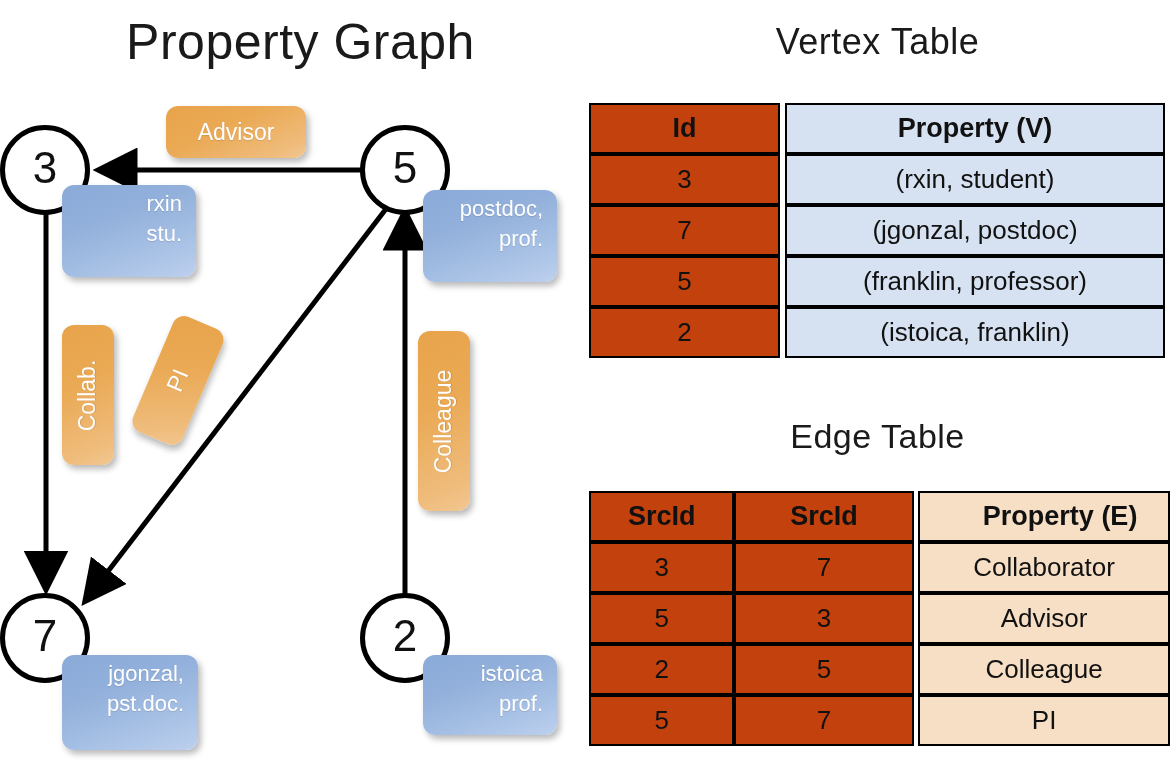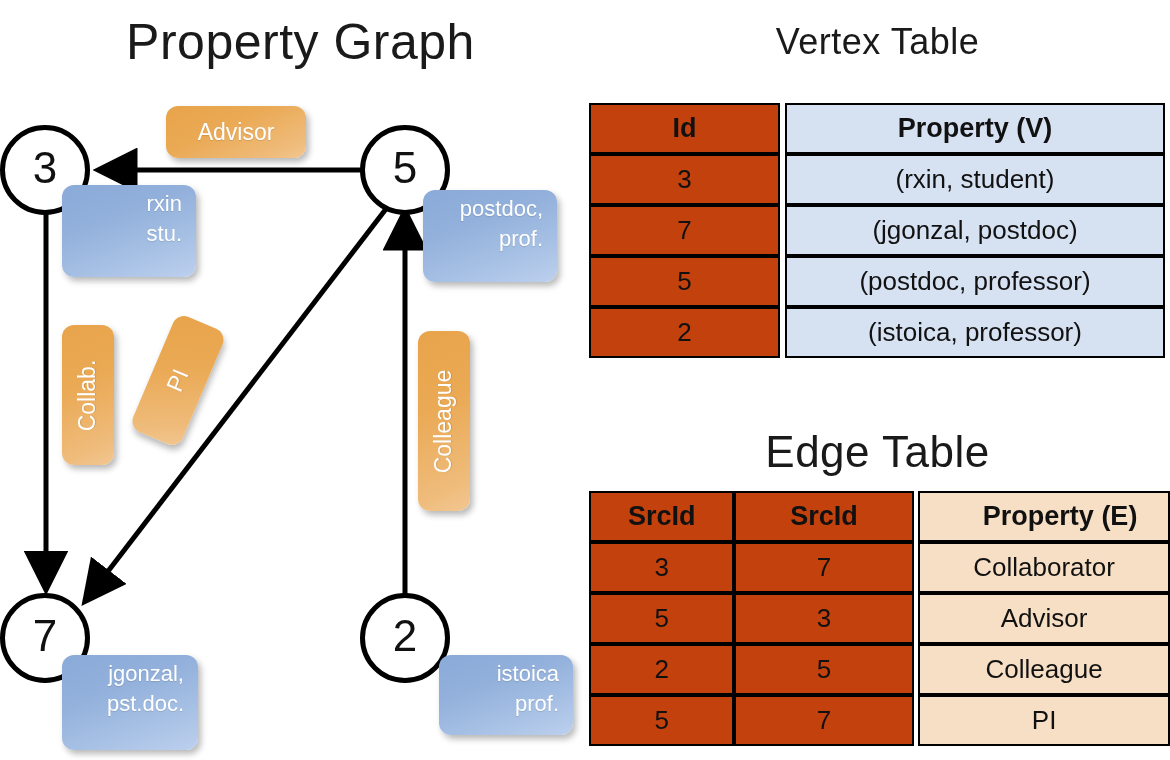--- a/index.html
+++ b/index.html
@@ -17,21 +17,21 @@
     position:absolute;
     font-family:"Liberation Sans", sans-serif;
     font-weight:300;
     color:#1a1a1a;
     letter-spacing:0.5px;
     white-space:nowrap;
     text-align:center;
   }
   #title-property-graph{left:8px;top:14px;width:585px;font-size:50px;line-height:56px;}
   #title-vertex-table{left:585px;top:14px;width:585px;font-size:36px;line-height:56px;}
-  #title-edge-table{left:585px;top:424px;width:585px;font-size:44px;line-height:56px;}
+  #title-edge-table{left:585px;top:408px;width:585px;font-size:34px;line-height:56px;}
 
   
   #graph-panel{position:absolute;left:0;top:0;width:585px;height:760px;}
   #graph-svg{position:absolute;left:0;top:0;}
 
   .node-circle{
     position:absolute;
     border:5px solid #000;
     border-radius:50%;
     background:#fff;
@@ -156,21 +156,21 @@
     <div class="vprop" style="left:423px;top:190px;width:134px;height:92px;">
       <div>postdoc,</div>
       <div>prof.</div>
     </div>
 
     <div class="vprop" style="left:62px;top:655px;width:136px;height:95px;">
       <div>jgonzal,</div>
       <div>pst.doc.</div>
     </div>
 
-    <div class="vprop" style="left:423px;top:655px;width:134px;height:80px;margin-left:16px;">
+    <div class="vprop" style="left:423px;top:655px;width:134px;height:80px;">
       <div>istoica</div>
       <div>prof.</div>
     </div>
 
     <div class="eprop" style="left:166px;top:106px;width:140px;height:52px;">
       <span>Advisor</span>
     </div>
 
     <div class="eprop vert" style="left:62px;top:325px;width:52px;height:140px;">
       <span>Collab.</span>
@@ -198,26 +198,26 @@
         <td class="blue">(rxin, student)</td>
       </tr>
       <tr>
         <td>7</td>
         <td class="gapcol"></td>
         <td class="blue">(jgonzal, postdoc)</td>
       </tr>
       <tr>
         <td>5</td>
         <td class="gapcol"></td>
-        <td class="blue">(postdoc, professor)</td>
+        <td class="blue">(franklin, professor)</td>
       </tr>
       <tr>
         <td>2</td>
         <td class="gapcol"></td>
-        <td class="blue">(istoica, professor)</td>
+        <td class="blue">(istoica, franklin)</td>
       </tr>
     </tbody>
   </table>
 
   <table class="tbl" id="edge-table" style="left:589px;top:491px;">
     <tbody>
       <tr>
         <td class="hdr" style="width:150px;">SrcId</td>
         <td class="hdr" style="width:188px;">SrcId</td>
         <td class="gapcol"></td>

